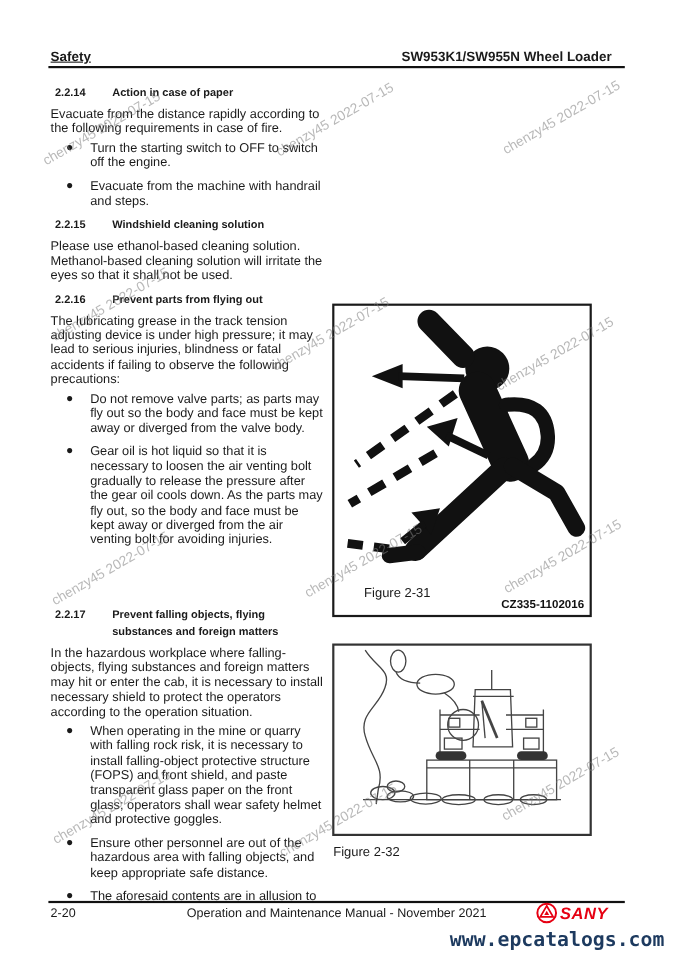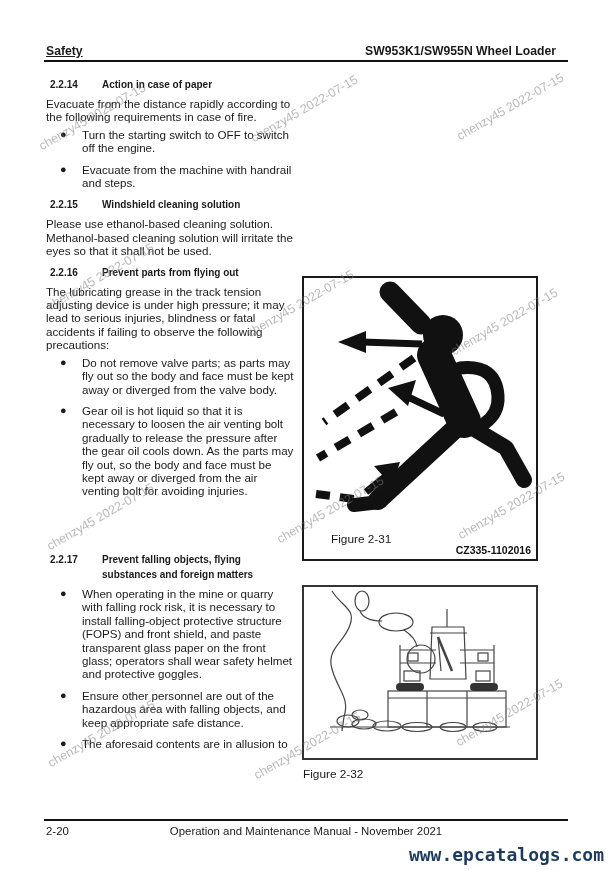--- a/index.html
+++ b/index.html
@@ -103,20 +103,21 @@
         <span class="bt">Gear oil is hot liquid so that it is necessary to loosen the air venting bolt gradually to release the pressure after the gear oil cools down. As the parts may fly out, so the body and face must be kept away or diverged from the air venting bolt for avoiding injuries.</span>
       </li>
     </ul>
   </div>
 
   <div class="col colB">
     <div class="sec-h">
       <span class="num">2.2.17</span>
       <span class="ttl">Prevent falling objects, flying substances and foreign matters</span>
     </div>
+    <p>In the hazardous workplace where falling-objects, flying substances and foreign matters may hit or enter the cab, it is necessary to install necessary shield to protect the operators according to the operation situation.</p>
     <ul class="blist">
       <li>
         <span class="mk">●</span>
         <span class="bt">When operating in the mine or quarry with falling rock risk, it is necessary to install falling-object protective structure (FOPS) and front shield, and paste transparent glass paper on the front glass; operators shall wear safety helmet and protective goggles.</span>
       </li>
       <li>
         <span class="mk">●</span>
         <span class="bt">Ensure other personnel are out of the hazardous area with falling objects, and keep appropriate safe distance.</span>
       </li>
       <li>
@@ -197,16 +198,24 @@
         <ellipse cx="149" cy="140" rx="13" ry="4.5"></ellipse>
         <ellipse cx="181" cy="140" rx="12" ry="4.5"></ellipse>
       </g>
     </svg>
   </div>
   <div class="figcap cap2">Figure 2-32</div>
 
   <div class="rule bottom"></div>
   <div class="pg-num">2-20</div>
   <div class="f-center">Operation and Maintenance Manual - November 2021</div>
+  <div class="logo">
+    <svg width="84" height="22" viewBox="0 0 84 22">
+      <circle cx="11" cy="11" r="8.5" stroke="#e60012" stroke-width="1.8" fill="none"></circle>
+      <polygon points="11,4.5 5.2,14.5 16.8,14.5" stroke="#e60012" stroke-width="1.6" fill="none"></polygon>
+      <polygon points="11,9 8.8,12.8 13.2,12.8" fill="#e60012"></polygon>
+      <text x="23" y="16.5" font-size="15" font-weight="bold" font-style="italic" font-family="Liberation Sans, sans-serif" fill="#e60012" letter-spacing="0.5">SANY</text>
+    </svg>
+  </div>
 
   <div class="site-url">www.epcatalogs.com</div>
 
 </div>
 
 </body></html>

